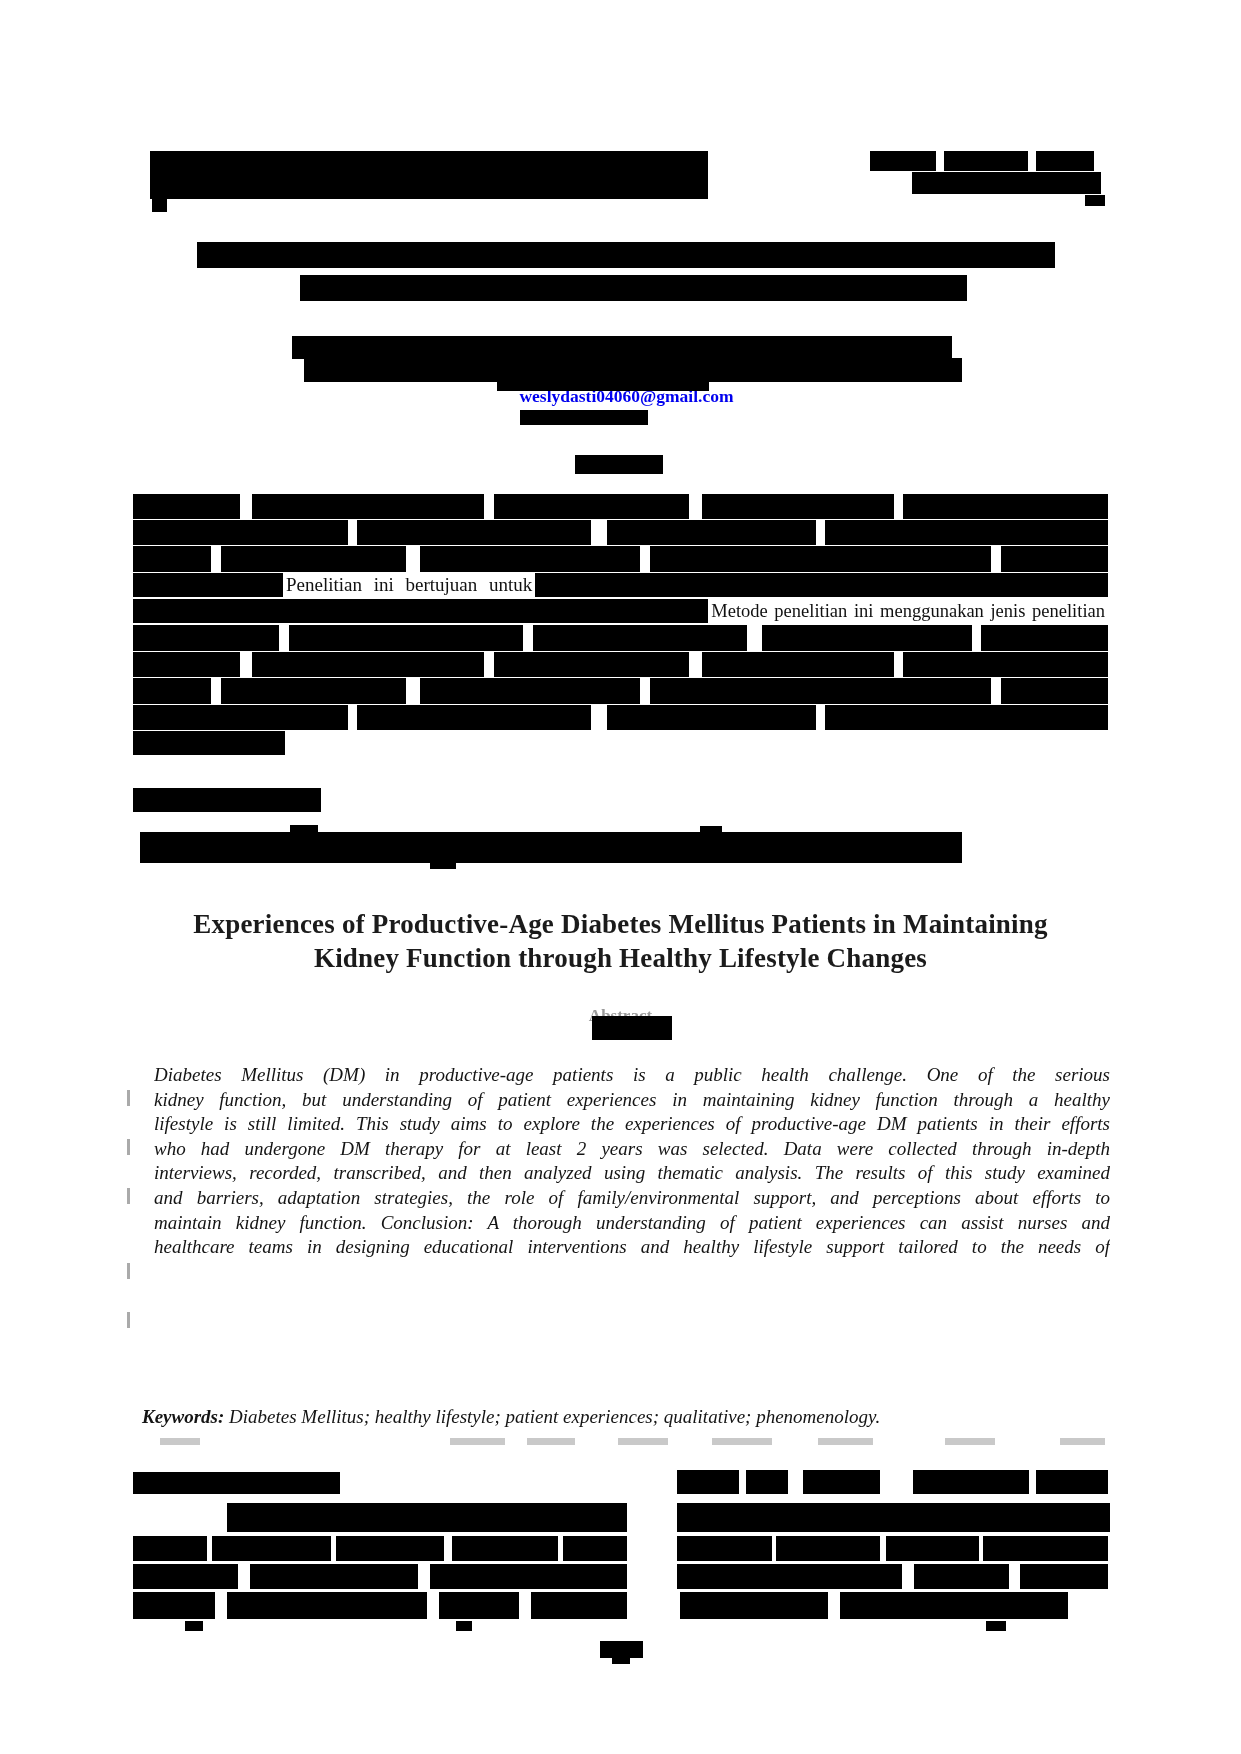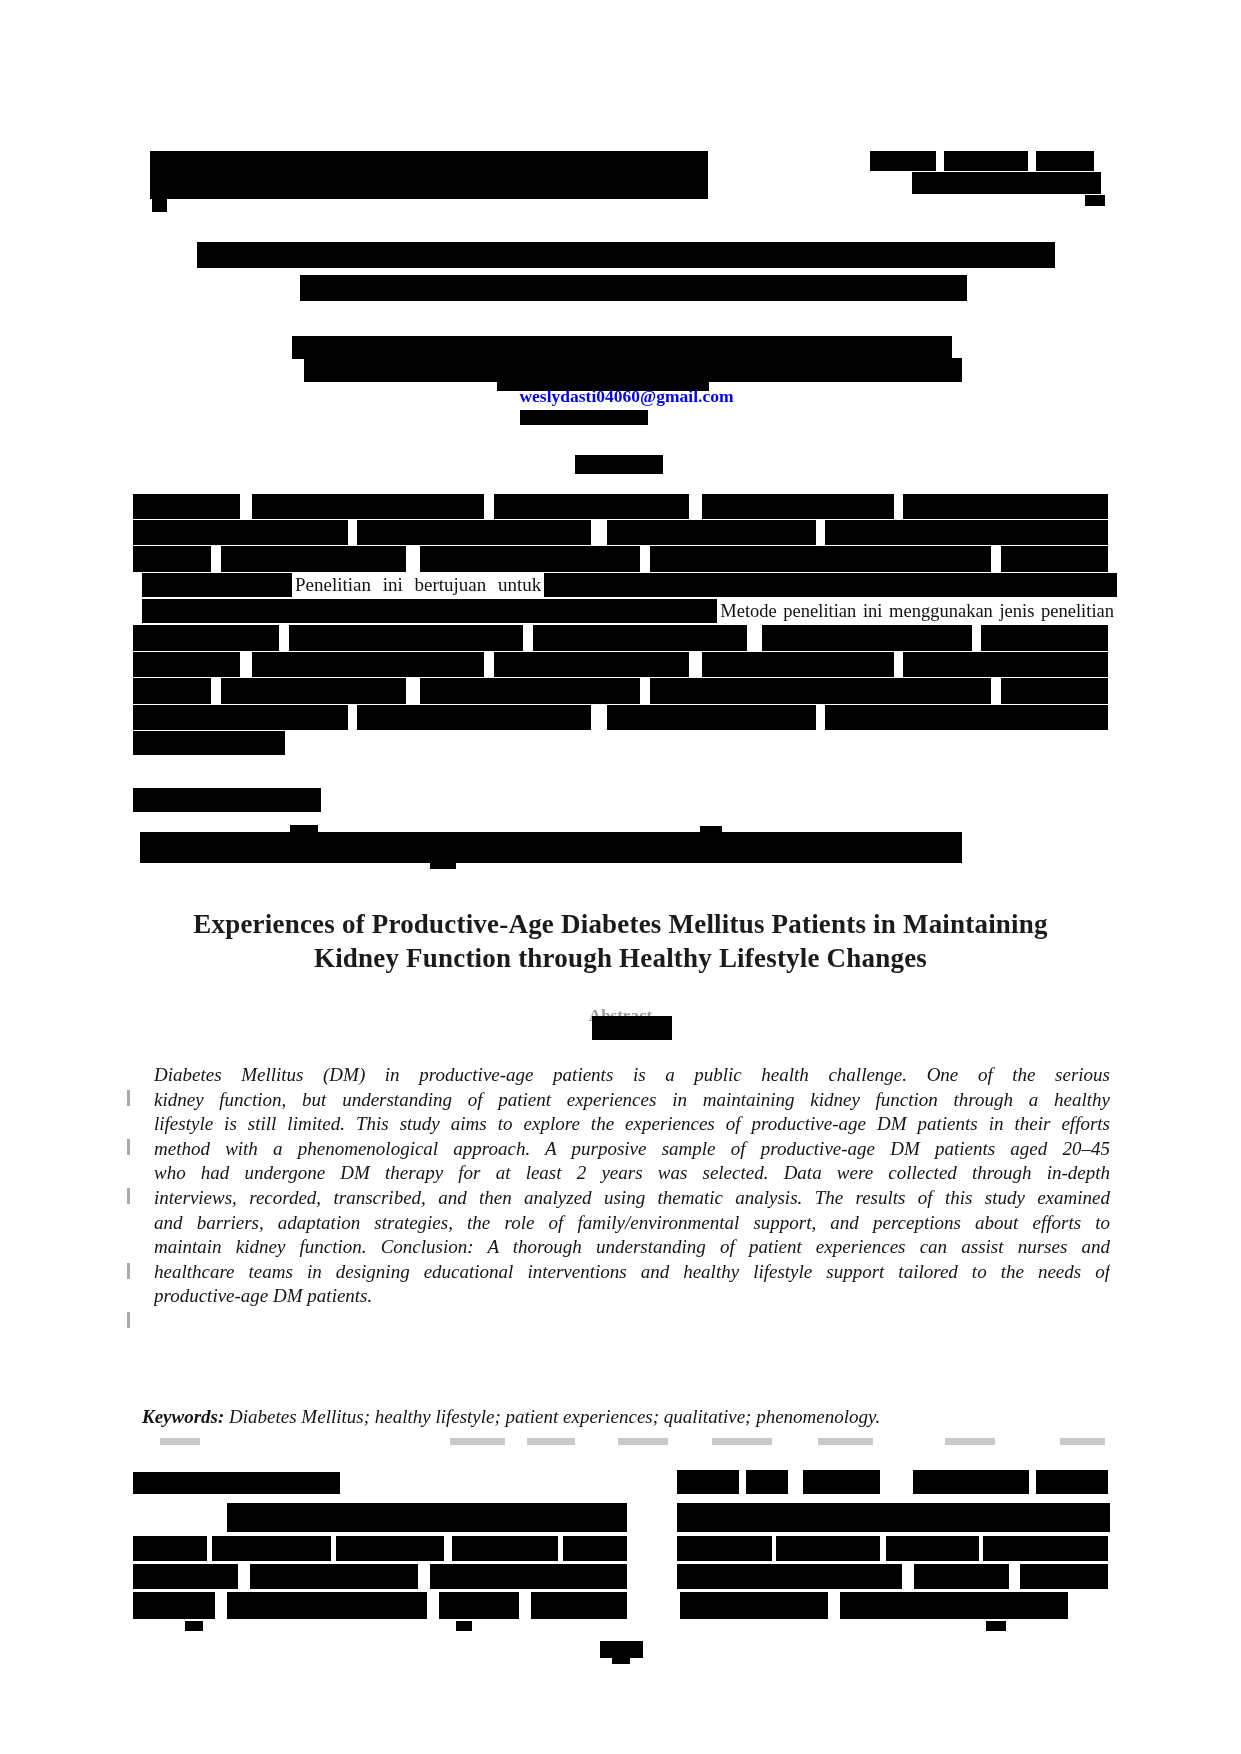--- a/index.html
+++ b/index.html
@@ -13,21 +13,21 @@
   .rb{position:absolute;background:#000;}             
   .grey{position:absolute;background:#c9c9c9;}        
   .tick{position:absolute;background:#aaaaaa;}        
 
   
   .ga{background:linear-gradient(90deg,#000 0 11%,#fff 11% 12.2%,#000 12.2% 36%,#fff 36% 37%,#000 37% 57%,#fff 57% 58.4%,#000 58.4% 78%,#fff 78% 79%,#000 79% 100%);}
   .gb{background:linear-gradient(90deg,#000 0 22%,#fff 22% 23%,#000 23% 47%,#fff 47% 48.6%,#000 48.6% 70%,#fff 70% 71%,#000 71% 100%);}
   .gc{background:linear-gradient(90deg,#000 0 8%,#fff 8% 9%,#000 9% 28%,#fff 28% 29.4%,#000 29.4% 52%,#fff 52% 53%,#000 53% 88%,#fff 88% 89%,#000 89% 100%);}
   .gd{background:linear-gradient(90deg,#000 0 15%,#fff 15% 16%,#000 16% 40%,#fff 40% 41%,#000 41% 63%,#fff 63% 64.5%,#000 64.5% 86%,#fff 86% 87%,#000 87% 100%);}
 
-  .id-frag-line{position:absolute;left:142px;width:975px;display:flex;align-items:stretch;}
+  .id-frag-line{position:absolute;left:133px;width:975px;display:flex;align-items:stretch;}
   .id-frag-line .blk{background:#000;}
   .id-frag-line .txt{
     font-size:19px;line-height:24px;color:#111;white-space:nowrap;
     padding:0 3px;background:#fff;
   }
 
   .title-en{
     position:absolute;left:0;width:1241px;text-align:center;
     font-weight:bold;font-size:27px;line-height:33px;color:#1b1b1b;
     letter-spacing:.2px;
@@ -113,27 +113,25 @@
   <div class="title-en" style="top:908px">Experiences of Productive-Age Diabetes Mellitus Patients in Maintaining</div>
   <div class="title-en" style="top:942px">Kidney Function through Healthy Lifestyle Changes</div>
 
   <div class="ghost-abstract" style="top:1006px">Abstract</div>
   <div class="rb" style="left:592px;top:1016px;width:80px;height:24px"></div>
 
   <div class="abs-en">
     <div class="ln">Diabetes Mellitus (DM) in productive-age patients is a public health challenge. One of the serious</div>
     <div class="ln">kidney function, but understanding of patient experiences in maintaining kidney function through a healthy</div>
     <div class="ln">lifestyle is still limited. This study aims to explore the experiences of productive-age DM patients in their efforts</div>
-    <div class="ln">method with a phenomenological approach. A purposive sample of productive-age DM patients aged 20–45</div>
     <div class="ln">who had undergone DM therapy for at least 2 years was selected. Data were collected through in-depth</div>
     <div class="ln">interviews, recorded, transcribed, and then analyzed using thematic analysis. The results of this study examined</div>
     <div class="ln">and barriers, adaptation strategies, the role of family/environmental support, and perceptions about efforts to</div>
     <div class="ln">maintain kidney function. Conclusion: A thorough understanding of patient experiences can assist nurses and</div>
     <div class="ln">healthcare teams in designing educational interventions and healthy lifestyle support tailored to the needs of</div>
-    <div class="ln last">productive-age DM patients.</div>
   </div>
 
   <div class="tick" style="left:127px;top:1090px;width:3px;height:16px"></div>
   <div class="tick" style="left:127px;top:1139px;width:3px;height:16px"></div>
   <div class="tick" style="left:127px;top:1188px;width:3px;height:16px"></div>
   <div class="tick" style="left:127px;top:1263px;width:3px;height:16px"></div>
   <div class="tick" style="left:127px;top:1312px;width:3px;height:16px"></div>
 
   <div class="kw">
     <span class="lbl">Keywords:</span><span> Diabetes Mellitus; healthy lifestyle; patient experiences; qualitative; phenomenology.</span>

